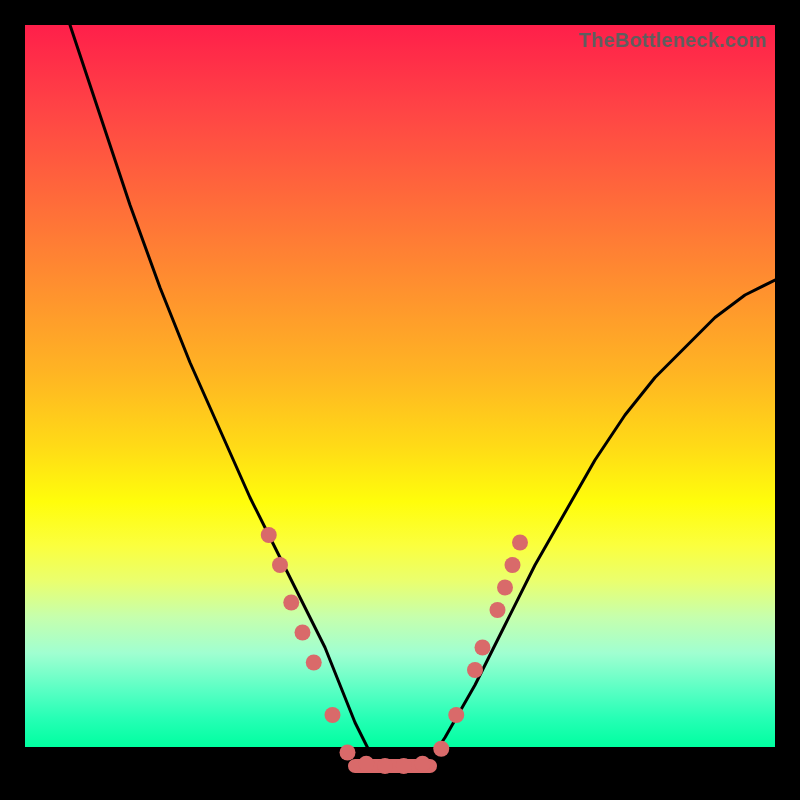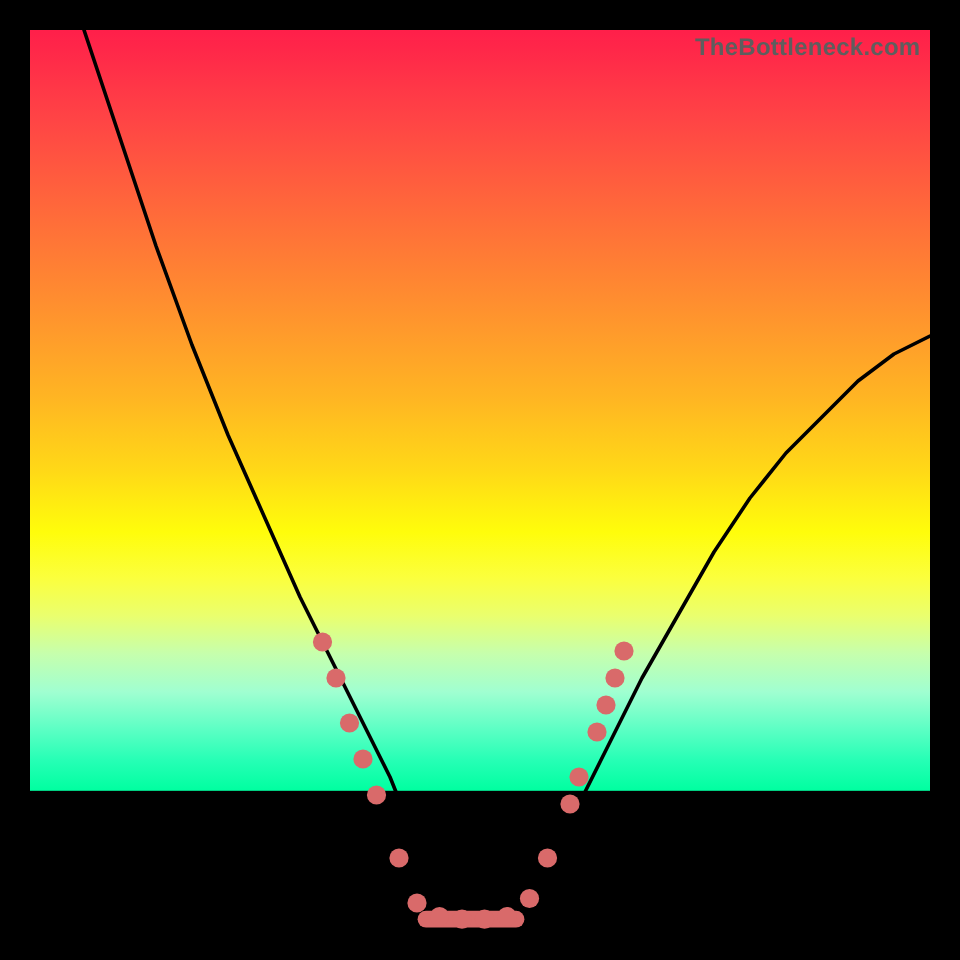--- a/index.html
+++ b/index.html
@@ -14,21 +14,21 @@
     position: relative;
     width: 800px;
     height: 800px;
     background: #000;
   }
   .plot {
     position: absolute;
     left: 25px;
     top: 25px;
     width: 750px;
-    height: 634px;
+    height: 722px;
     
     background: linear-gradient(to bottom,
       #ff1f4a 0%,
       #ff4545 12%,
       #ff6a3a 24%,
       #ff8f2f 36%,
       #ffb423 48%,
       #ffd917 58%,
       #fffd0b 66%,
       #fbff3d 72%,

